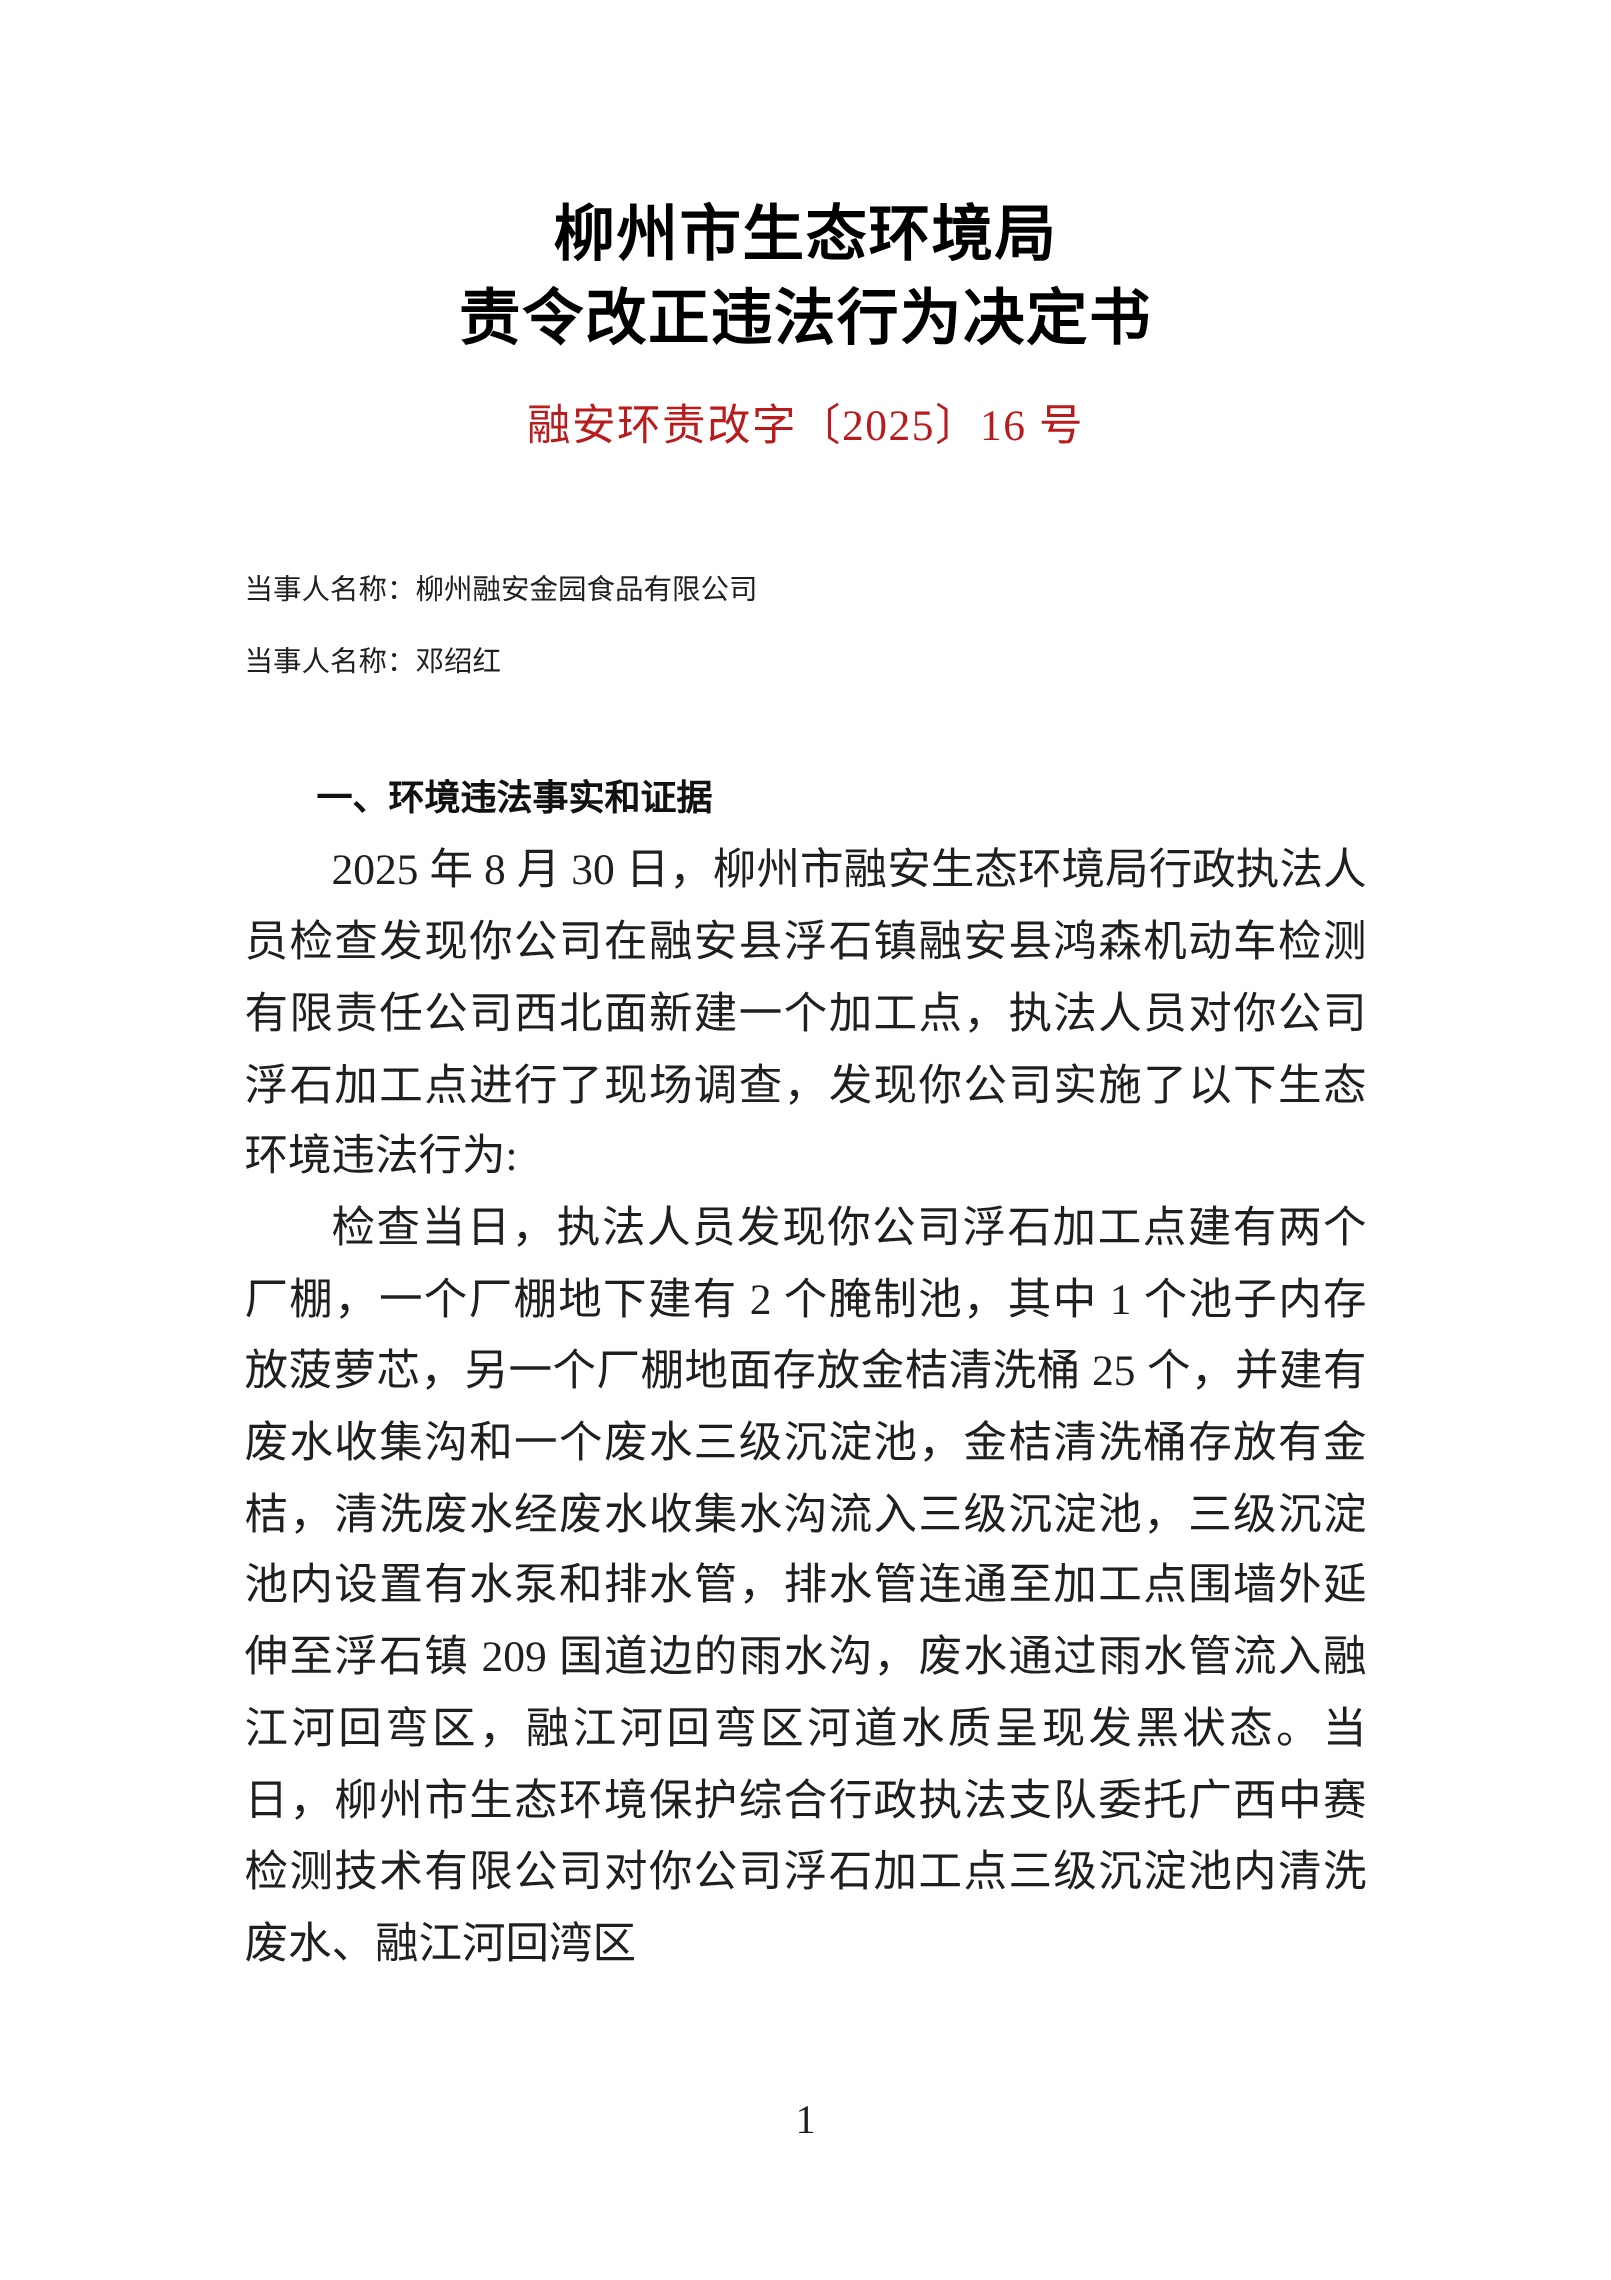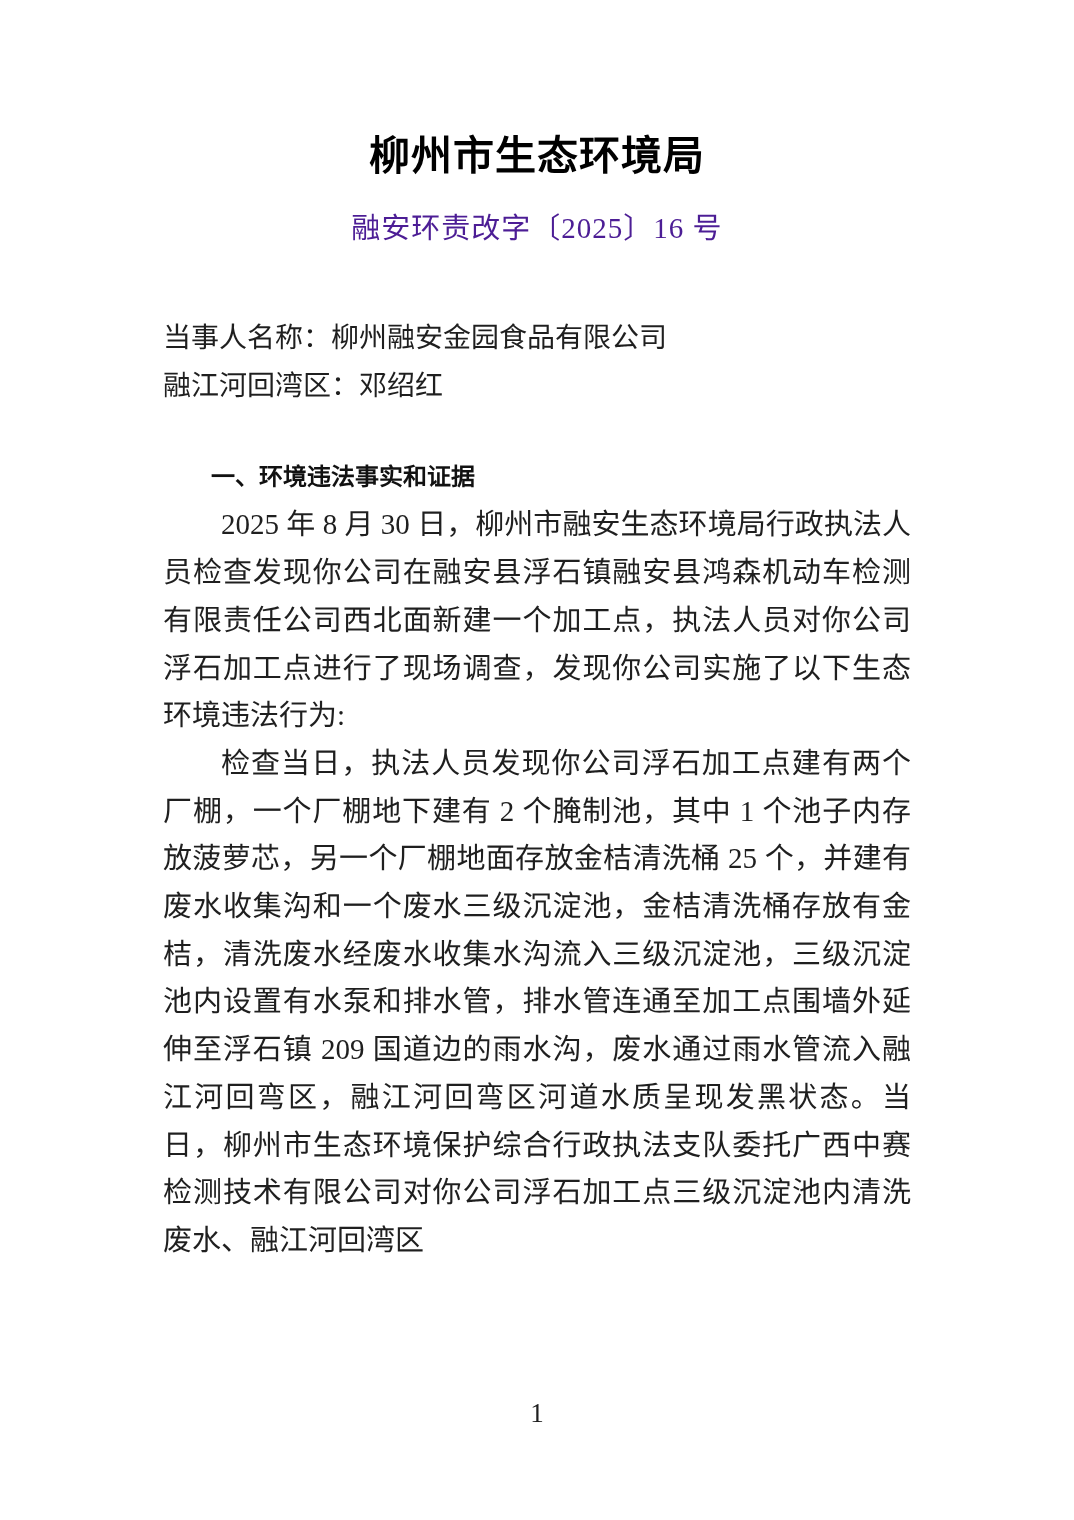--- a/index.html
+++ b/index.html
@@ -27,28 +27,28 @@
     line-height: 56px;
     color: #000000;
     letter-spacing: 1px;
   }
   
   .doc-number {
     margin-top: 24px;
     text-align: center;
     font-size: 29px;
     line-height: 40px;
-    color: #4c1d95;
+    color: #b91c1c;
     letter-spacing: 1px;
   }
   
   .party-block {
     margin: 66px 163px 0 163px;
     width: 748px;
-    font-size: 28px;
+    font-size: 19px;
     line-height: 47.7px;
     color: #1f1f1f;
   }
   .party-line {
     white-space: nowrap;
   }
   
   .section-heading {
     margin: 44px 163px 0 163px;
     width: 748px;
@@ -85,27 +85,28 @@
     color: #1f1f1f;
   }
 </style>
 </head>
 <body>
 
 <div class="page">
 
   <div class="doc-title">
     <div class="title-line">柳州市生态环境局</div>
+    <div class="title-line">责令改正违法行为决定书</div>
   </div>
 
   <div class="doc-number">融安环责改字〔2025〕16 号</div>
 
   <div class="party-block">
     <div class="party-line">当事人名称：柳州融安金园食品有限公司</div>
-    <div class="party-line">融江河回湾区：邓绍红</div>
+    <div class="party-line">当事人名称：邓绍红</div>
   </div>
 
   <div class="section-heading">一、环境违法事实和证据</div>
 
   <div class="body-text">
     <p>2025 年 8 月 30 日，柳州市融安生态环境局行政执法人员检查发现你公司在融安县浮石镇融安县鸿森机动车检测有限责任公司西北面新建一个加工点，执法人员对你公司浮石加工点进行了现场调查，发现你公司实施了以下生态环境违法行为:</p>
     <p>检查当日，执法人员发现你公司浮石加工点建有两个厂棚，一个厂棚地下建有 2 个腌制池，其中 1 个池子内存放菠萝芯，另一个厂棚地面存放金桔清洗桶 25 个，并建有废水收集沟和一个废水三级沉淀池，金桔清洗桶存放有金桔，清洗废水经废水收集水沟流入三级沉淀池，三级沉淀池内设置有水泵和排水管，排水管连通至加工点围墙外延伸至浮石镇 209 国道边的雨水沟，废水通过雨水管流入融江河回弯区，融江河回弯区河道水质呈现发黑状态。当日，柳州市生态环境保护综合行政执法支队委托广西中赛检测技术有限公司对你公司浮石加工点三级沉淀池内清洗废水、融江河回湾区</p>
   </div>
 
   <div class="page-number">1</div>

